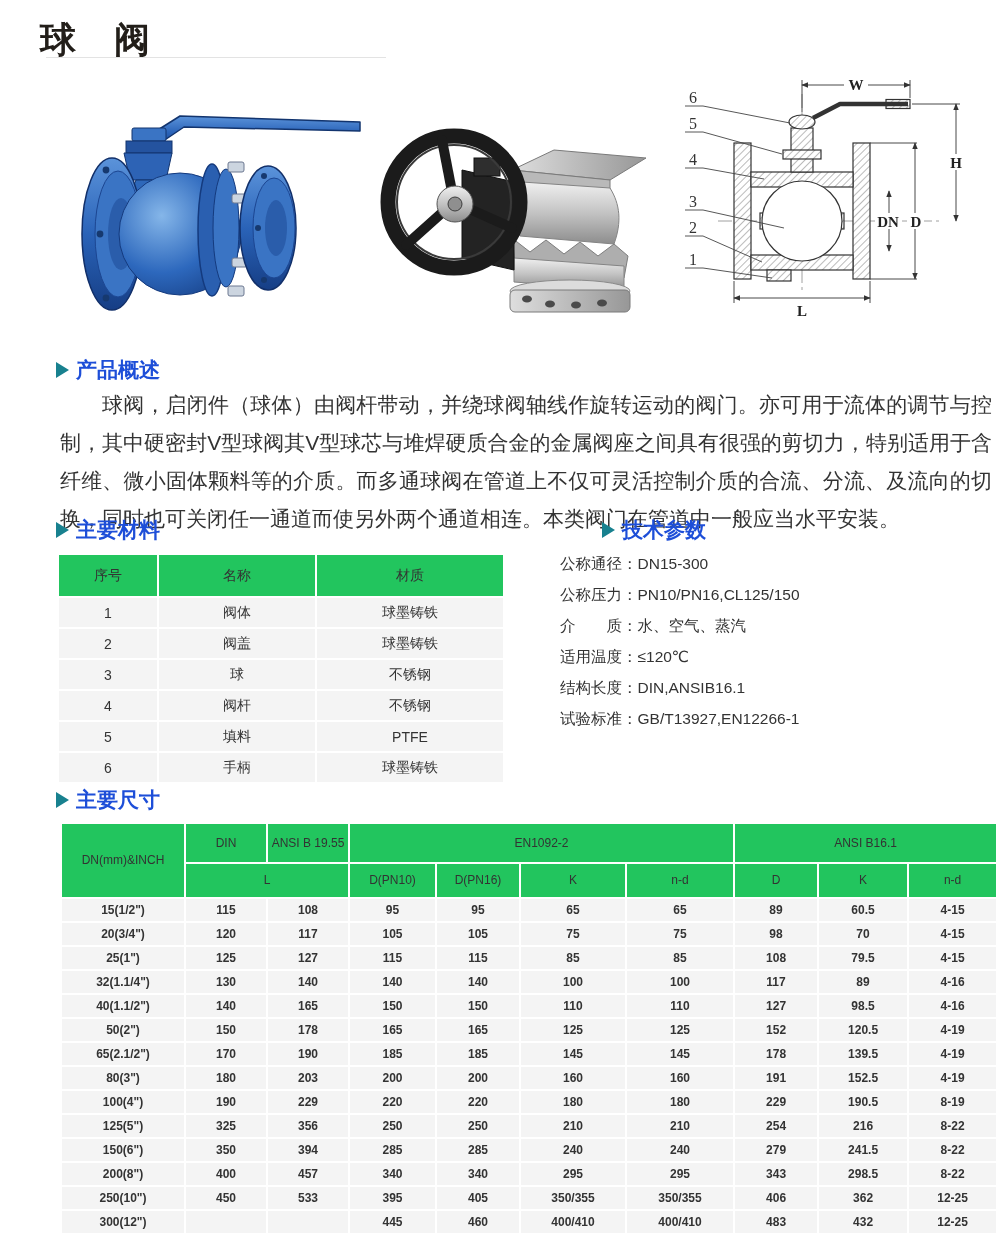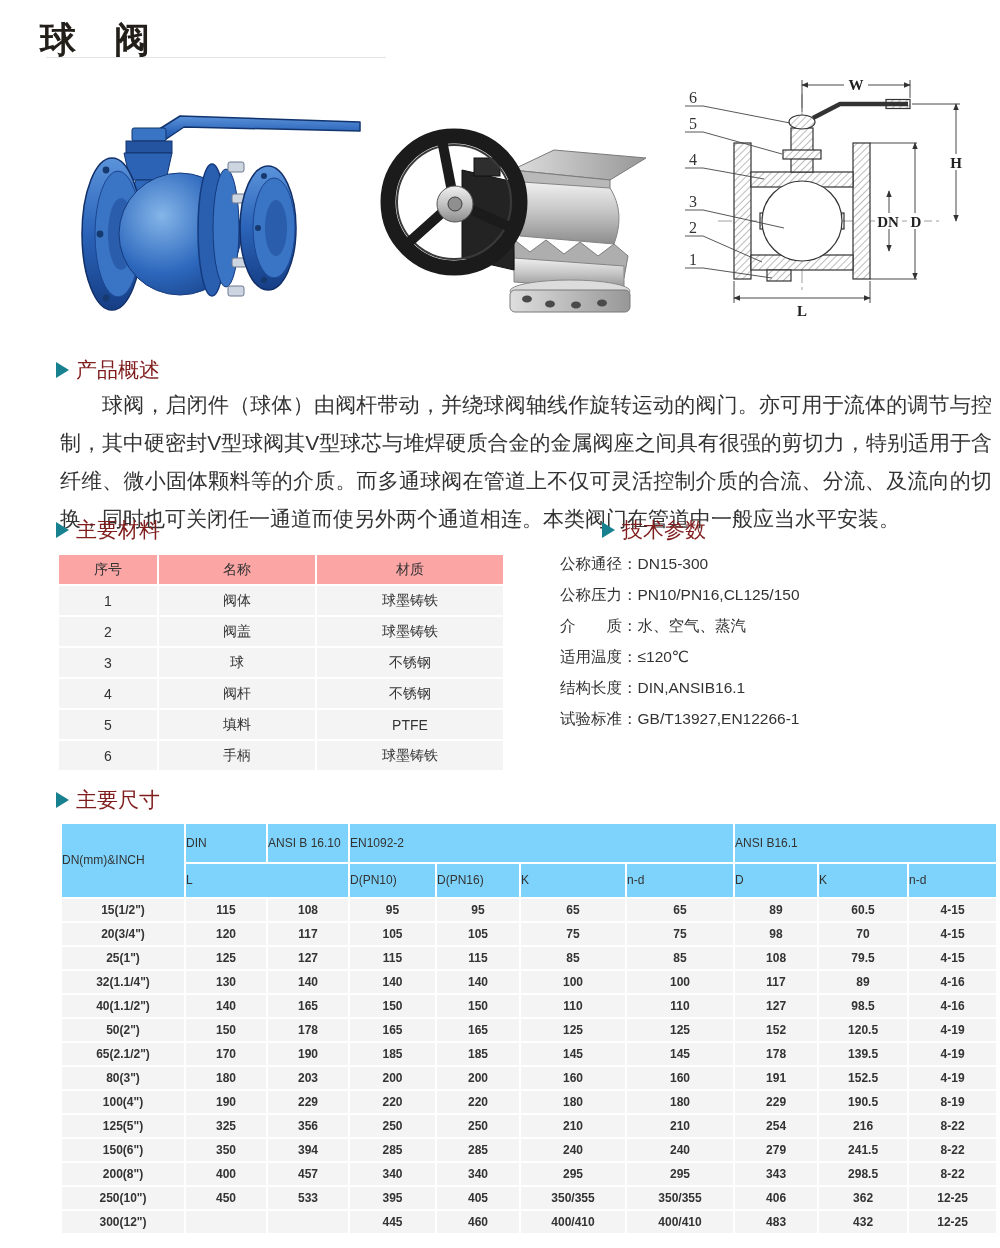--- a/index.html
+++ b/index.html
@@ -5,39 +5,39 @@
   * { margin:0; padding:0; box-sizing:border-box; }
   html,body { background:#ffffff; }
   body { font-family:"Liberation Sans","DejaVu Sans",sans-serif; color:#333; }
   .page { position:relative; width:1000px; height:1248px; background:#fff; overflow:hidden; }
 
   .page-title { position:absolute; left:40px; top:16px; font-size:36px; font-weight:bold; color:#221e19; letter-spacing:1px; }
   .title-rule { position:absolute; left:46px; top:57px; width:340px; height:1px; background:#e3e3e3; }
 
   .figure { position:absolute; }
 
-  .section-head { position:absolute; display:flex; align-items:center; color:#7f1d1d; font-size:21px; font-weight:normal;justify-content:space-between; }
+  .section-head { position:absolute; display:flex; align-items:center; color:#1d4ed8; font-size:21px; font-weight:bold;justify-content:space-between; }
   .tri { width:0; height:0; border-left:13px solid #18818f; border-top:8px solid transparent; border-bottom:8px solid transparent; margin-right:7px; }
 
   .overview-text { position:absolute; left:60px; top:386px; width:932px; font-size:21px; line-height:38px; color:#333; text-align:justify; text-indent:2em; }
 
   table { border-collapse:separate; border-spacing:2px; }
   th { font-weight:normal; }
 
   .mat-table { position:absolute; left:57px; top:553px; width:446px; font-size:14px; color:#333; table-layout:fixed; }
-  .mat-table th { background:#fca5a5; height:29px; text-align:center; }
+  .mat-table th { background:#22c55e; height:41px; text-align:center; }
   .mat-table td { background:#f4f4f4; height:29px; text-align:center; }
 
   .tech-params { position:absolute; left:560px; top:548px; width:420px; font-size:15.5px; color:#333; }
   .param-line { height:31px; line-height:31px; white-space:nowrap; }
   .p-label { color:#333; }
   .p-value { color:#333; }
 
   .dim-table { position:absolute; left:60px; top:822px; width:938px; font-size:12px; color:#333; table-layout:fixed; }
-  .dim-table th { background:#7dd3fc; text-align:left; line-height:1.25; }
+  .dim-table th { background:#22c55e; text-align:center; line-height:1.25; }
   .dim-table thead tr:nth-child(1) th { height:38px; }
   .dim-table thead tr:nth-child(2) th { height:33px; }
   .dim-table td { background:#f4f4f4; height:22px; text-align:center; font-weight:bold; }
 </style>
 </head>
 <body>
 
 <div class="page">
 
   <div class="page-title">球　阀</div>
@@ -300,21 +300,21 @@
       <col style="width:104px">
         <col style="width:106px">
         <col style="width:82px">
         <col style="width:88px">
         <col style="width:87px">
     </colgroup>
     <thead>
       <tr>
         <th rowspan="2">DN(mm)&amp;INCH</th>
         <th>DIN</th>
-        <th>ANSI B 16.10</th>
+        <th>ANSI B 19.55</th>
         <th colspan="4">EN1092-2</th>
         <th colspan="3">ANSI B16.1</th>
       </tr>
       <tr>
         <th colspan="2">L</th>
         <th>D(PN10)</th>
         <th>D(PN16)</th>
         <th>K</th>
         <th>n-d</th>
         <th>D</th>

